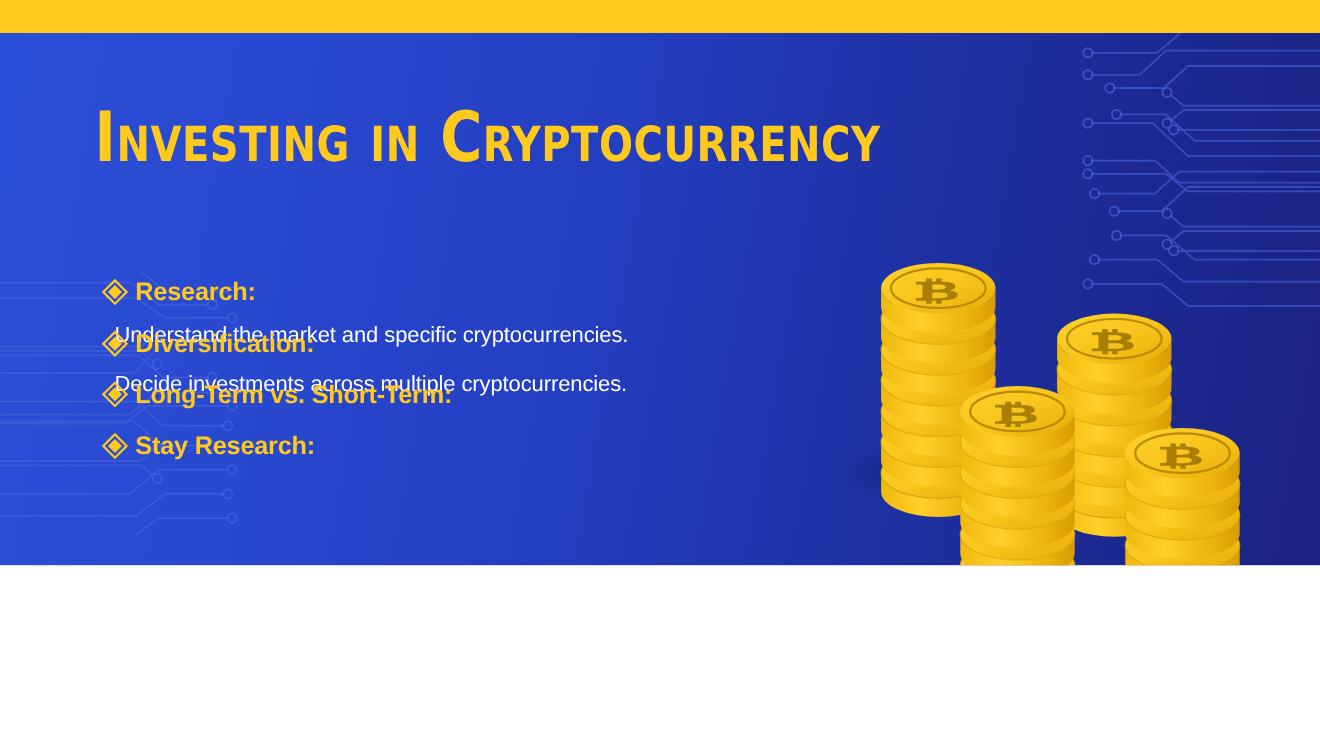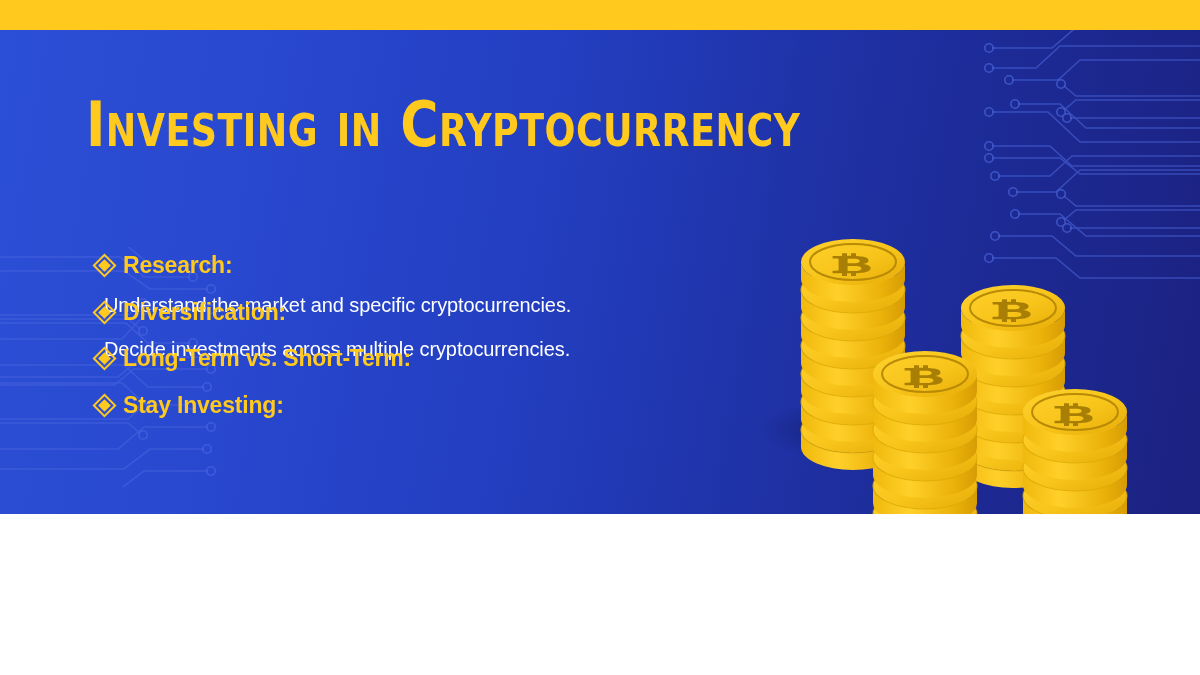--- a/index.html
+++ b/index.html
@@ -232,21 +232,21 @@
     </div>
     <div class="bullet-body" style="top:86px;">Decide investments across multiple cryptocurrencies.</div>
 
     <div class="bullet-head" style="top:93px;text-align:center;">
       <span class="diamond"></span>
       <span class="head-text">Long-Term vs. Short-Term:</span>
     </div>
 
     <div class="bullet-head" style="top:140px;">
       <span class="diamond"></span>
-      <span class="head-text">Stay Investing:</span>
+      <span class="head-text">Stay Research:</span>
     </div>
 
   </div>
 
   <div class="coins">
     <svg viewBox="0 0 420 420">
       <defs>
         <linearGradient id="coinFace" x1="0" y1="0" x2="1" y2="1">
           <stop offset="0%" stop-color="#ffd22e"></stop>
           <stop offset="55%" stop-color="#f7c41a"></stop>

